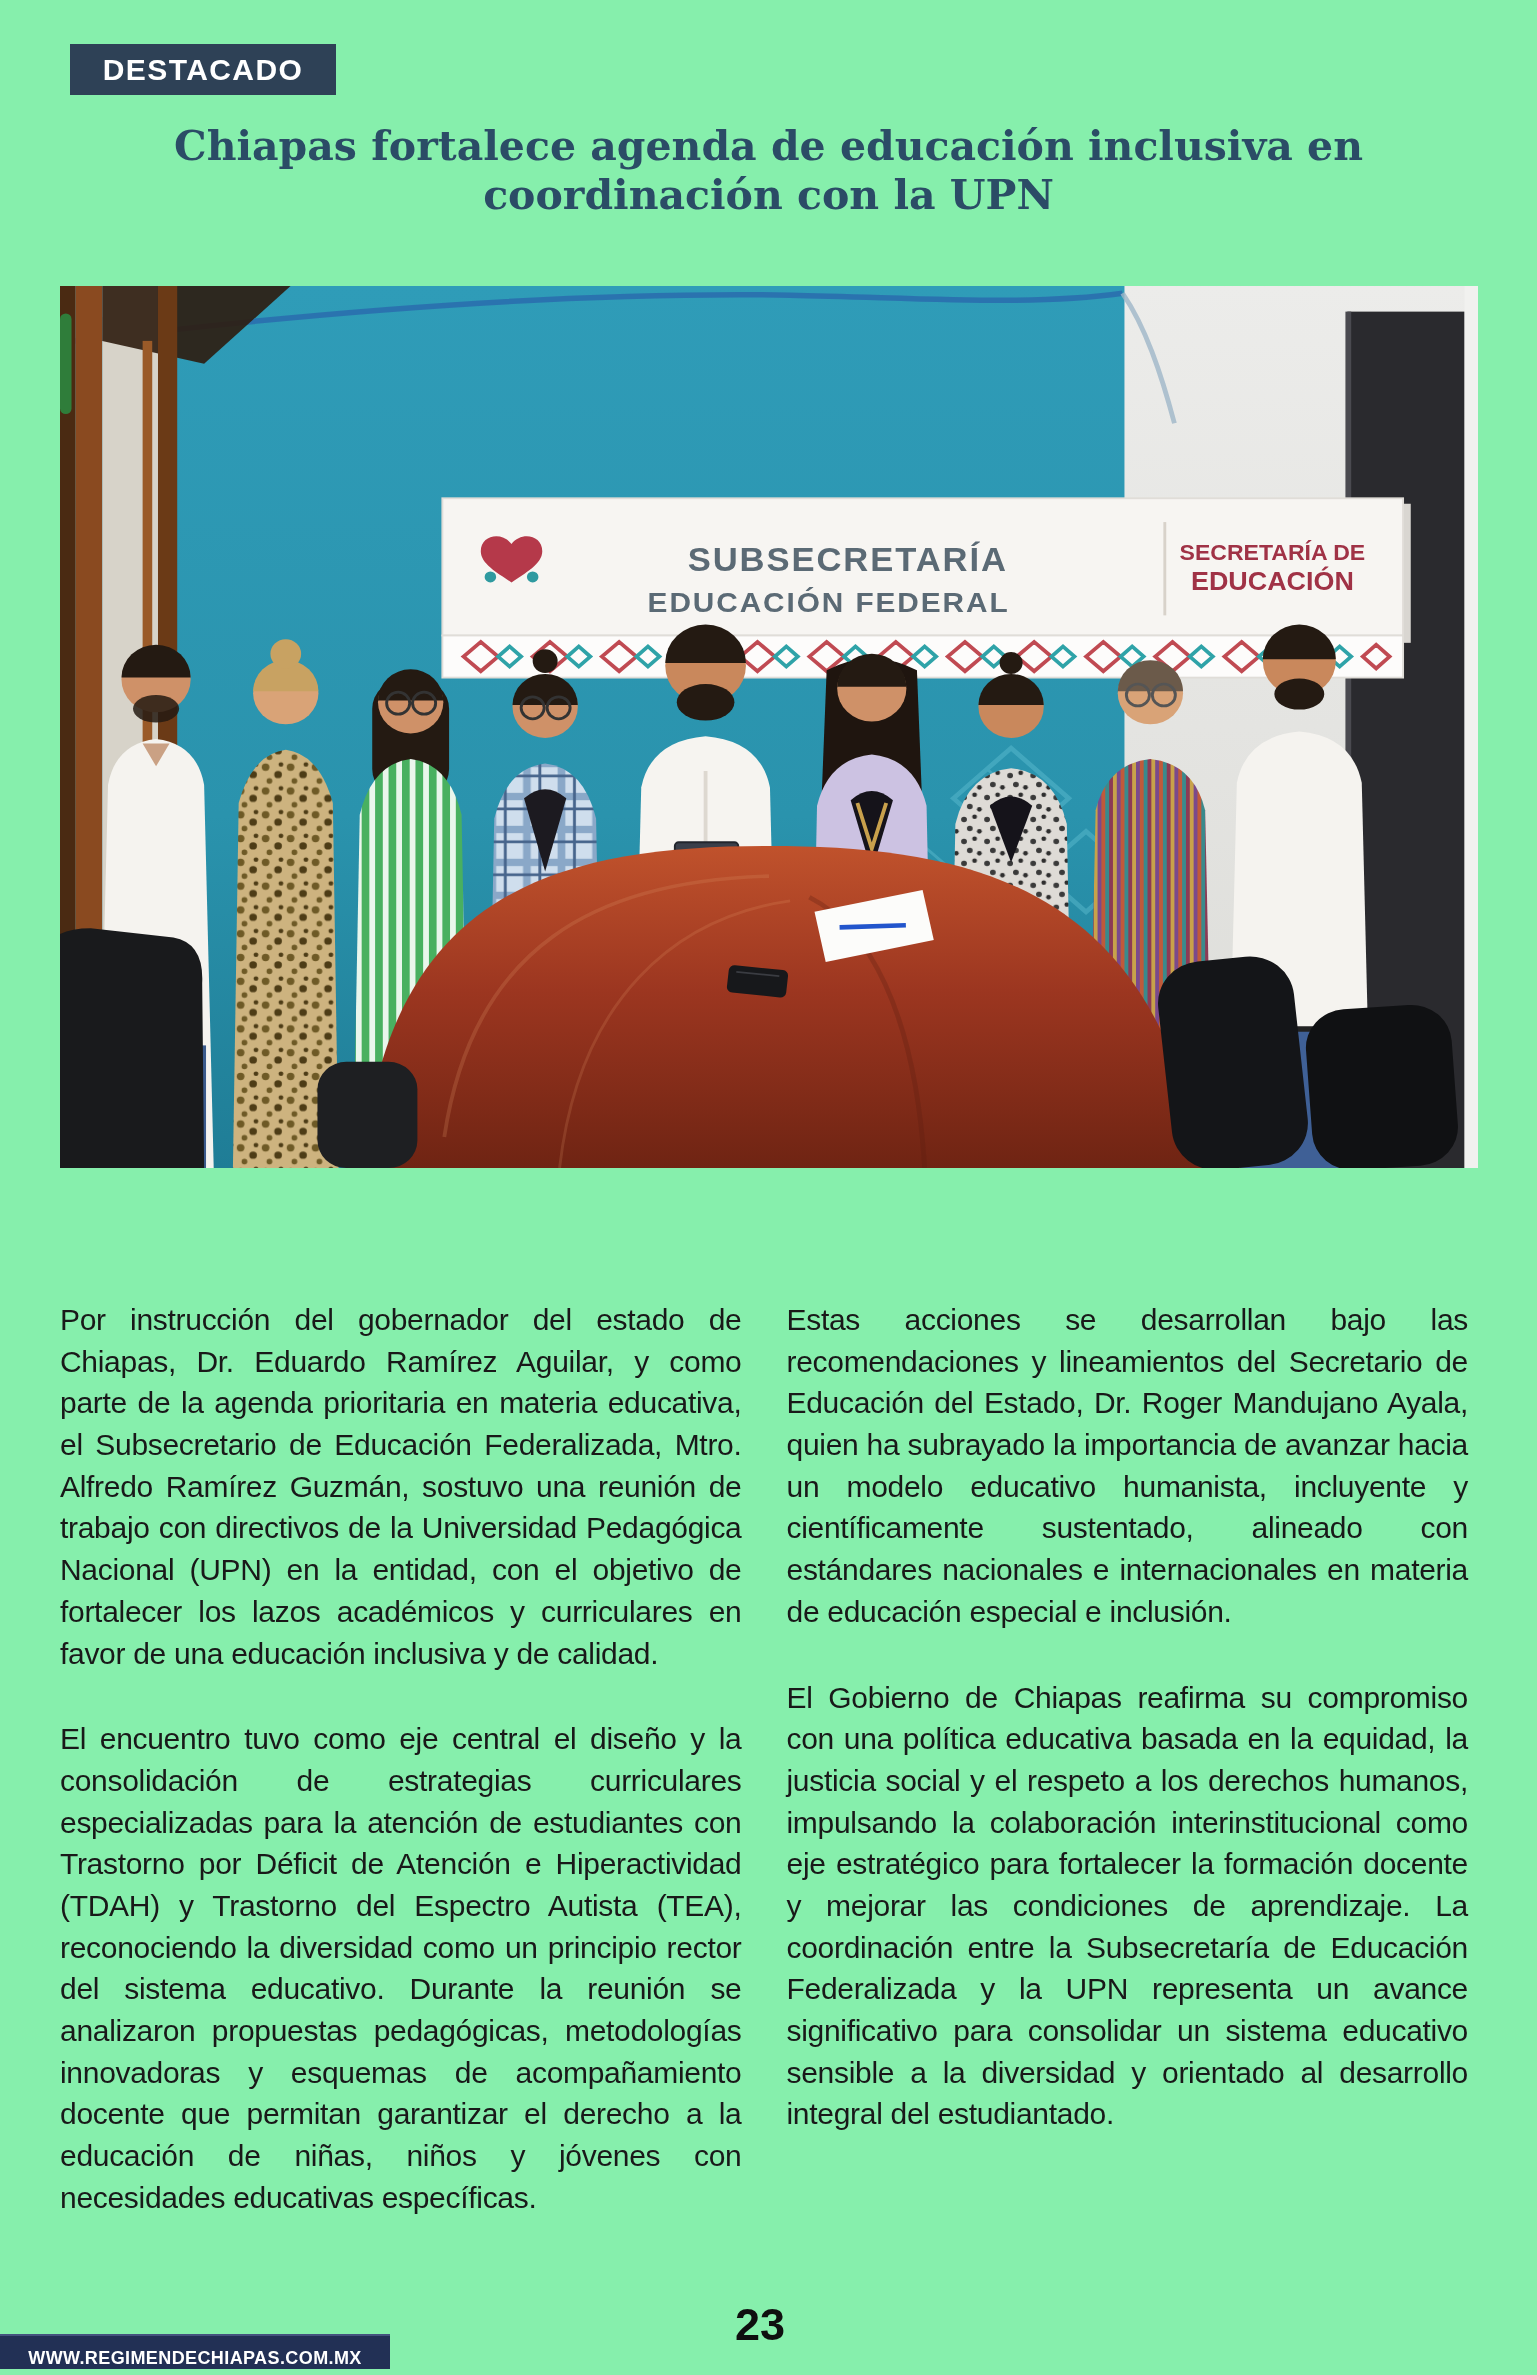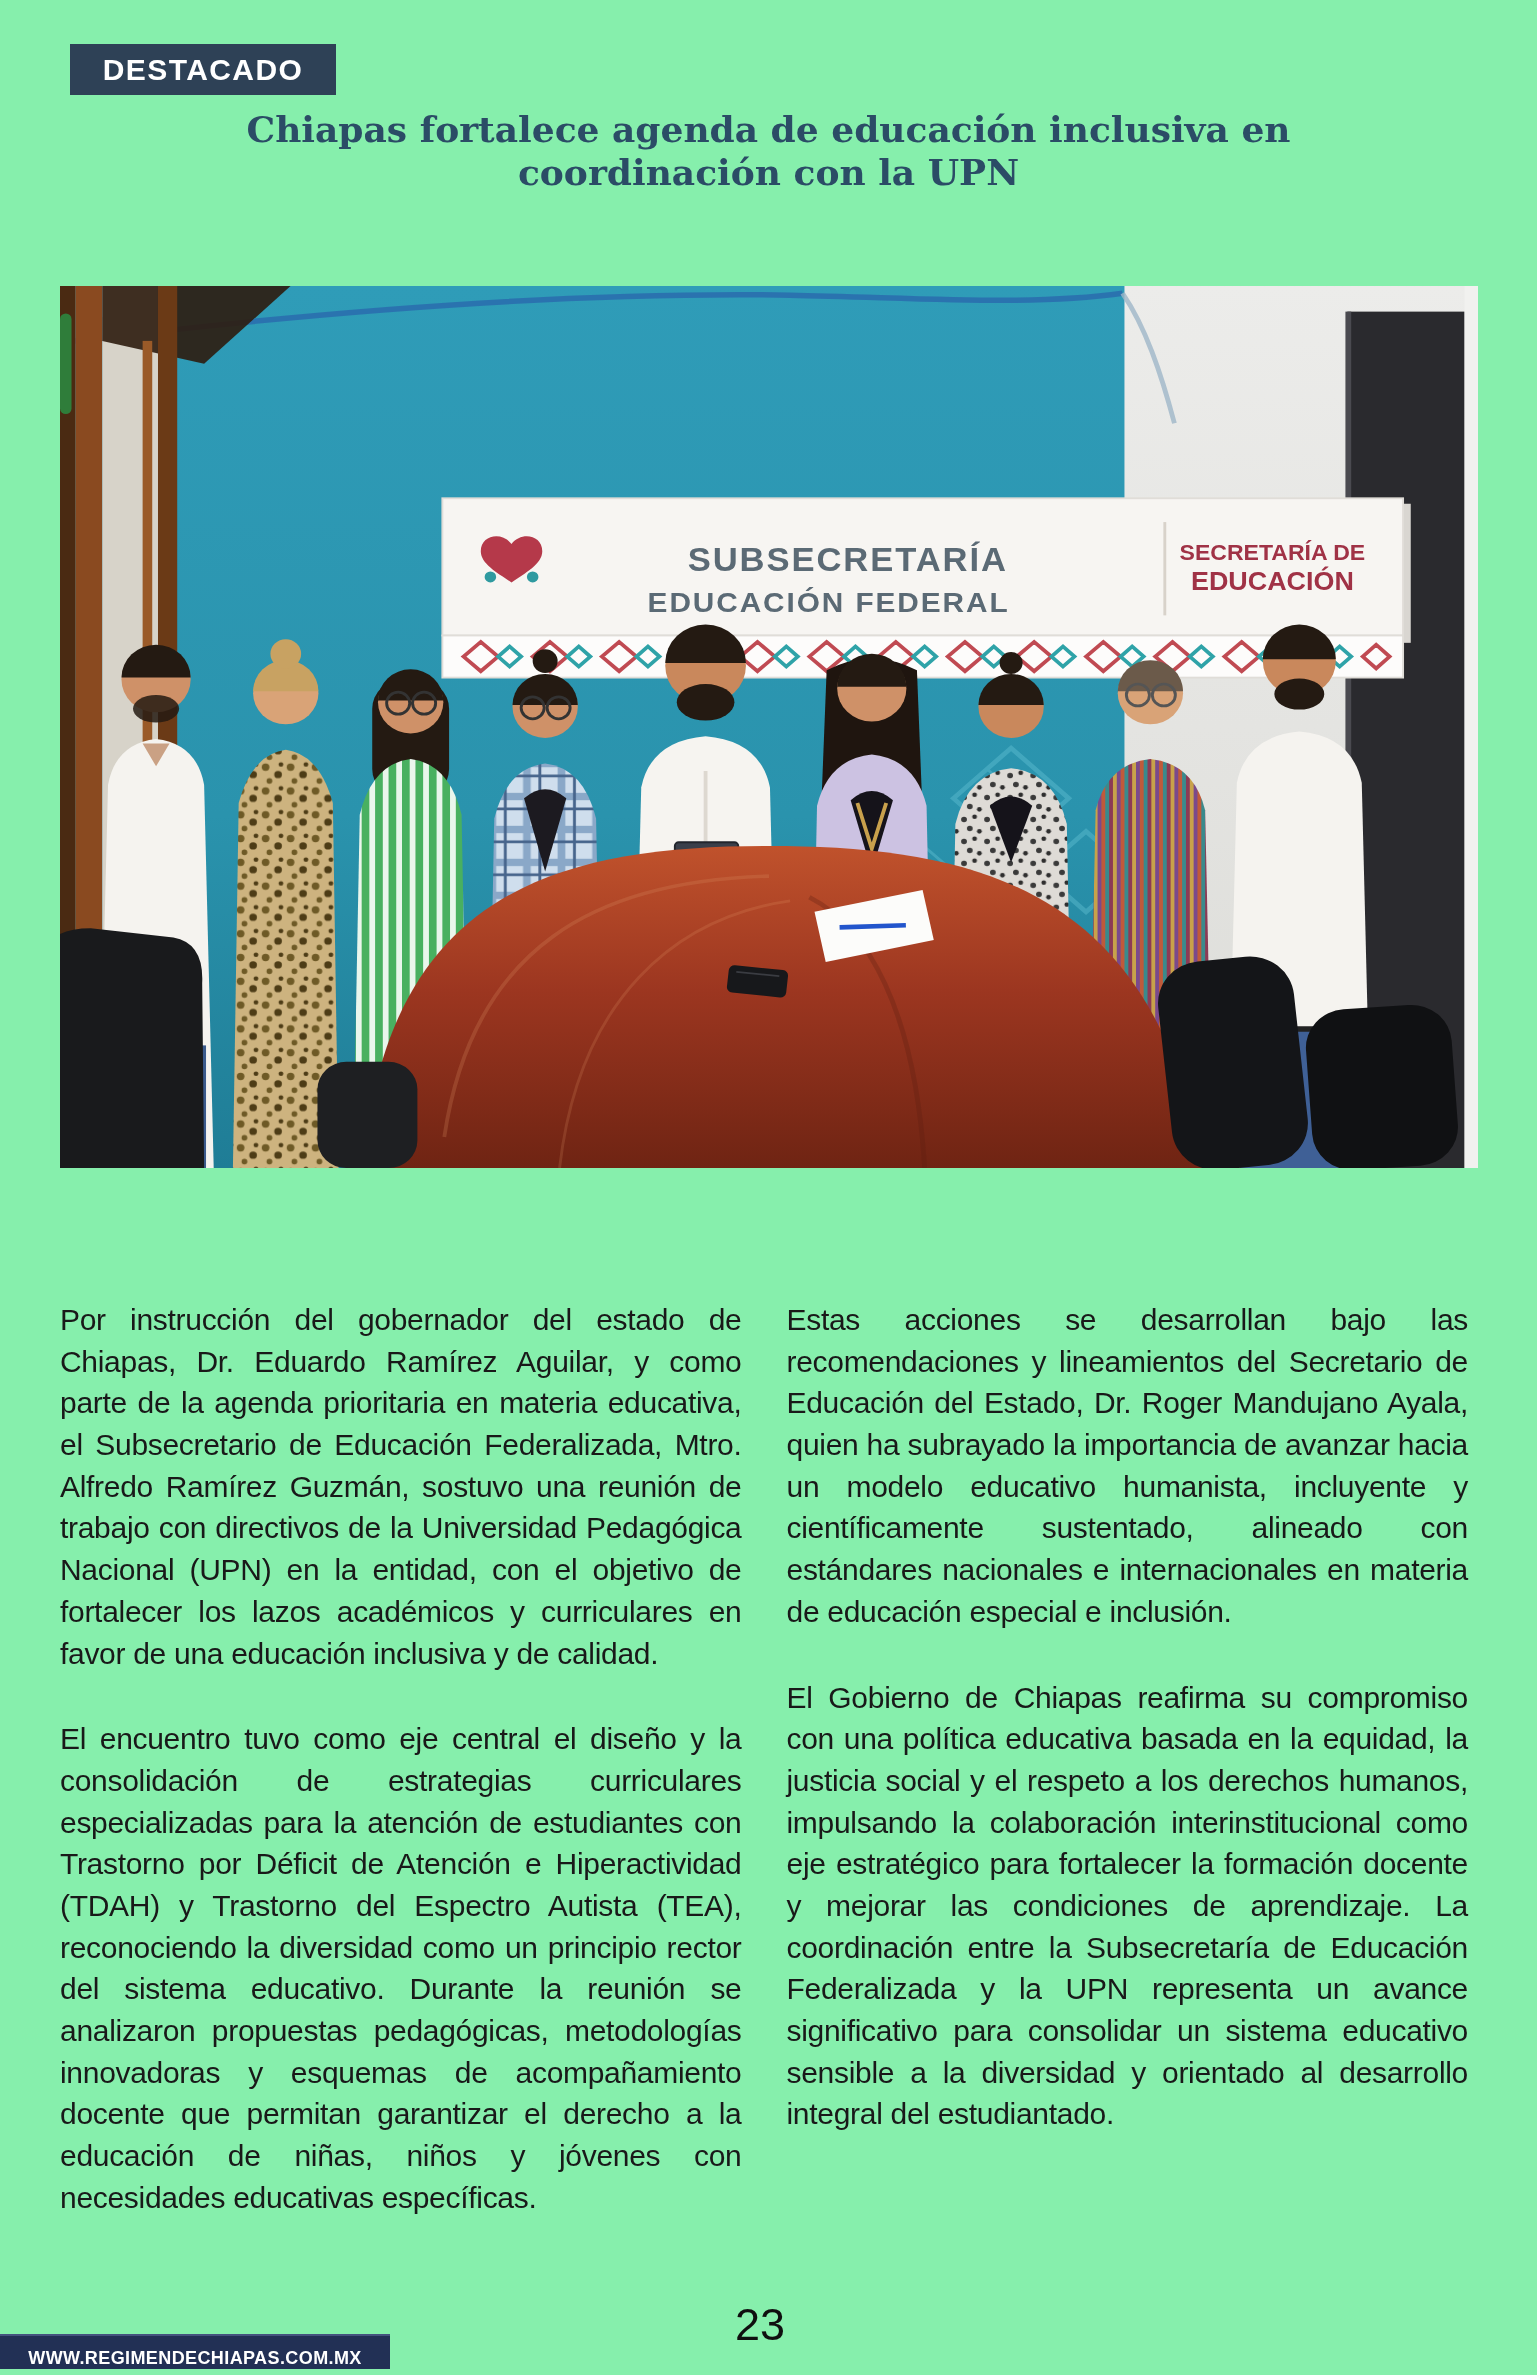--- a/index.html
+++ b/index.html
@@ -7,22 +7,22 @@
     position:relative;width:1537px;height:2376px;background:#86efac;
     font-family:"Liberation Sans",sans-serif;overflow:hidden;
   }
   .badge{
     position:absolute;left:70px;top:44px;width:266px;height:51px;
     background:#2e4156;color:#ffffff;font-weight:bold;font-size:30px;
     letter-spacing:1.4px;display:flex;align-items:center;justify-content:center;
   }
   .title-wrap{position:absolute;left:0;top:108px;width:1537px;text-align:center;}
   .title{
-    display:inline-block;max-width:1220px;margin:0;
-    font-family:"DejaVu Serif",serif;font-weight:800;font-size:36px;
+    display:inline-block;max-width:1220px;margin:14px;
+    font-family:"DejaVu Serif",serif;font-weight:800;font-size:41px;
     line-height:1.2;color:#2b4c66;text-align:center;
   }
   .photo{position:absolute;left:60px;top:286px;width:1418px;height:882px;background:#2f9cb8;}
   .photo svg{display:block;width:100%;height:100%;}
   .article{
     position:absolute;left:60px;top:1299px;width:1408px;
     display:flex;gap:45px;
   }
   .col{flex:1;min-width:0;}
   .col p{
@@ -30,21 +30,21 @@
     text-align:justify;color:#191919;
   }
   .footer-bar{
     position:absolute;left:0;top:2334px;width:390px;height:33px;
     background:#223055;border-top:2.9px solid #44537e;
     display:flex;align-items:flex-end;justify-content:center;
     color:#ffffff;font-weight:bold;font-size:18px;letter-spacing:0.4px;
   }
   .page-number{
     position:absolute;left:735px;top:2302px;
-    font-size:45px;font-weight:normal;color:#0f0f0f;line-height:1;
+    font-size:45px;font-weight:bold;color:#0f0f0f;line-height:1;
   }
 </style>
 </head>
 <body>
 
 <div class="page">
 
   <div class="badge">DESTACADO</div>
 
   <div class="title-wrap">

